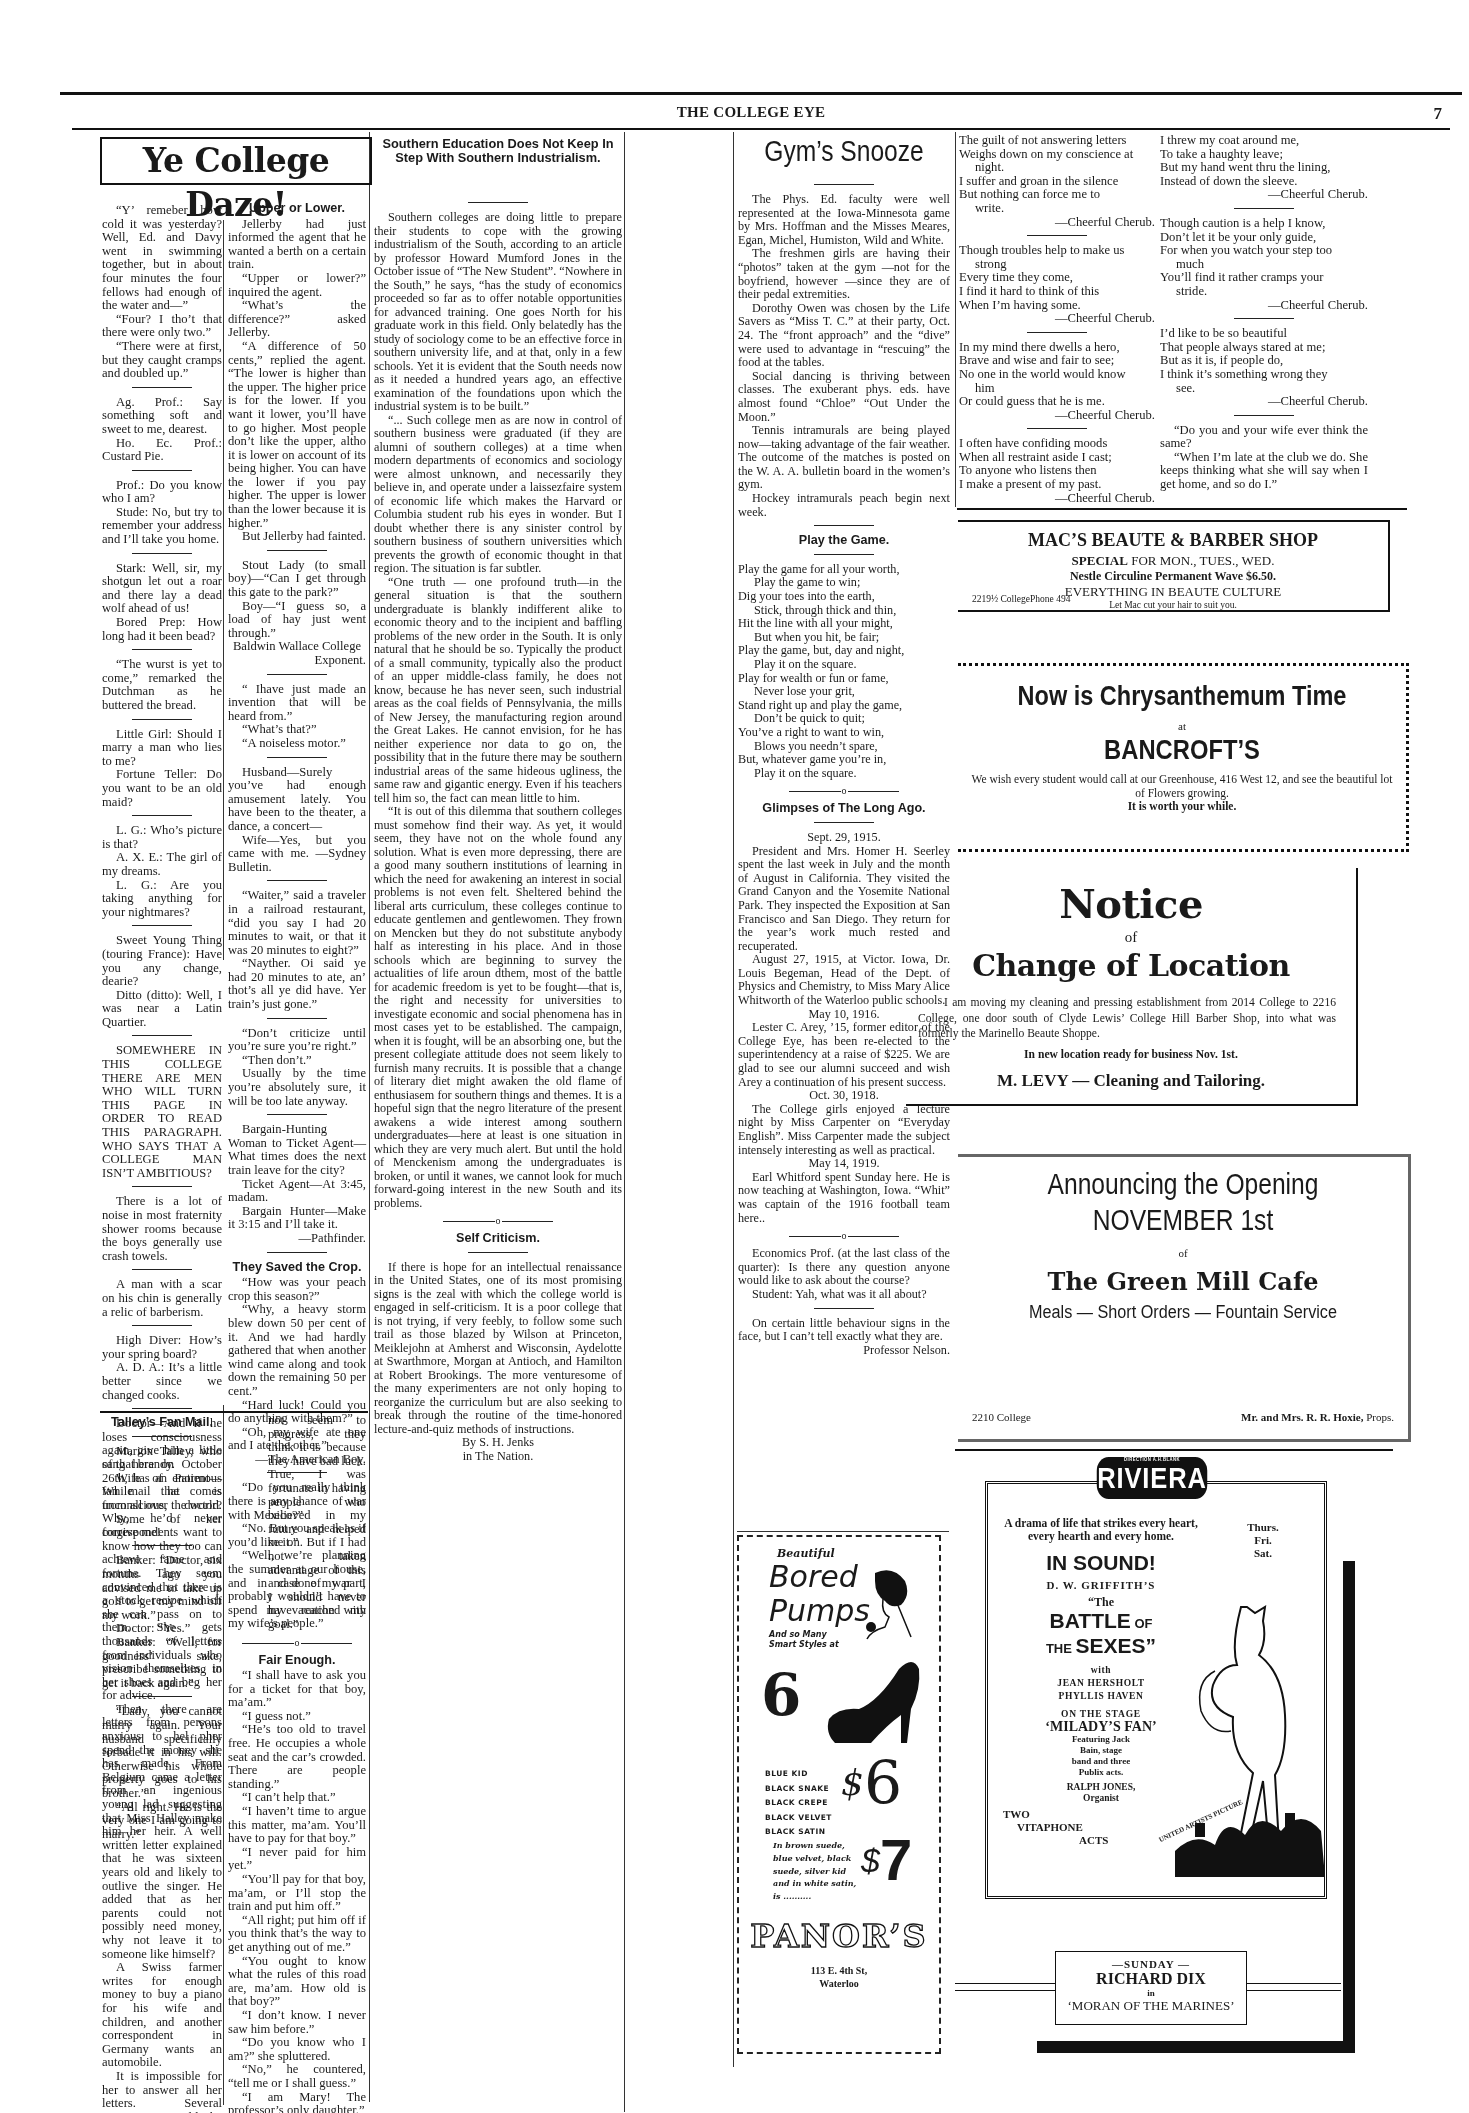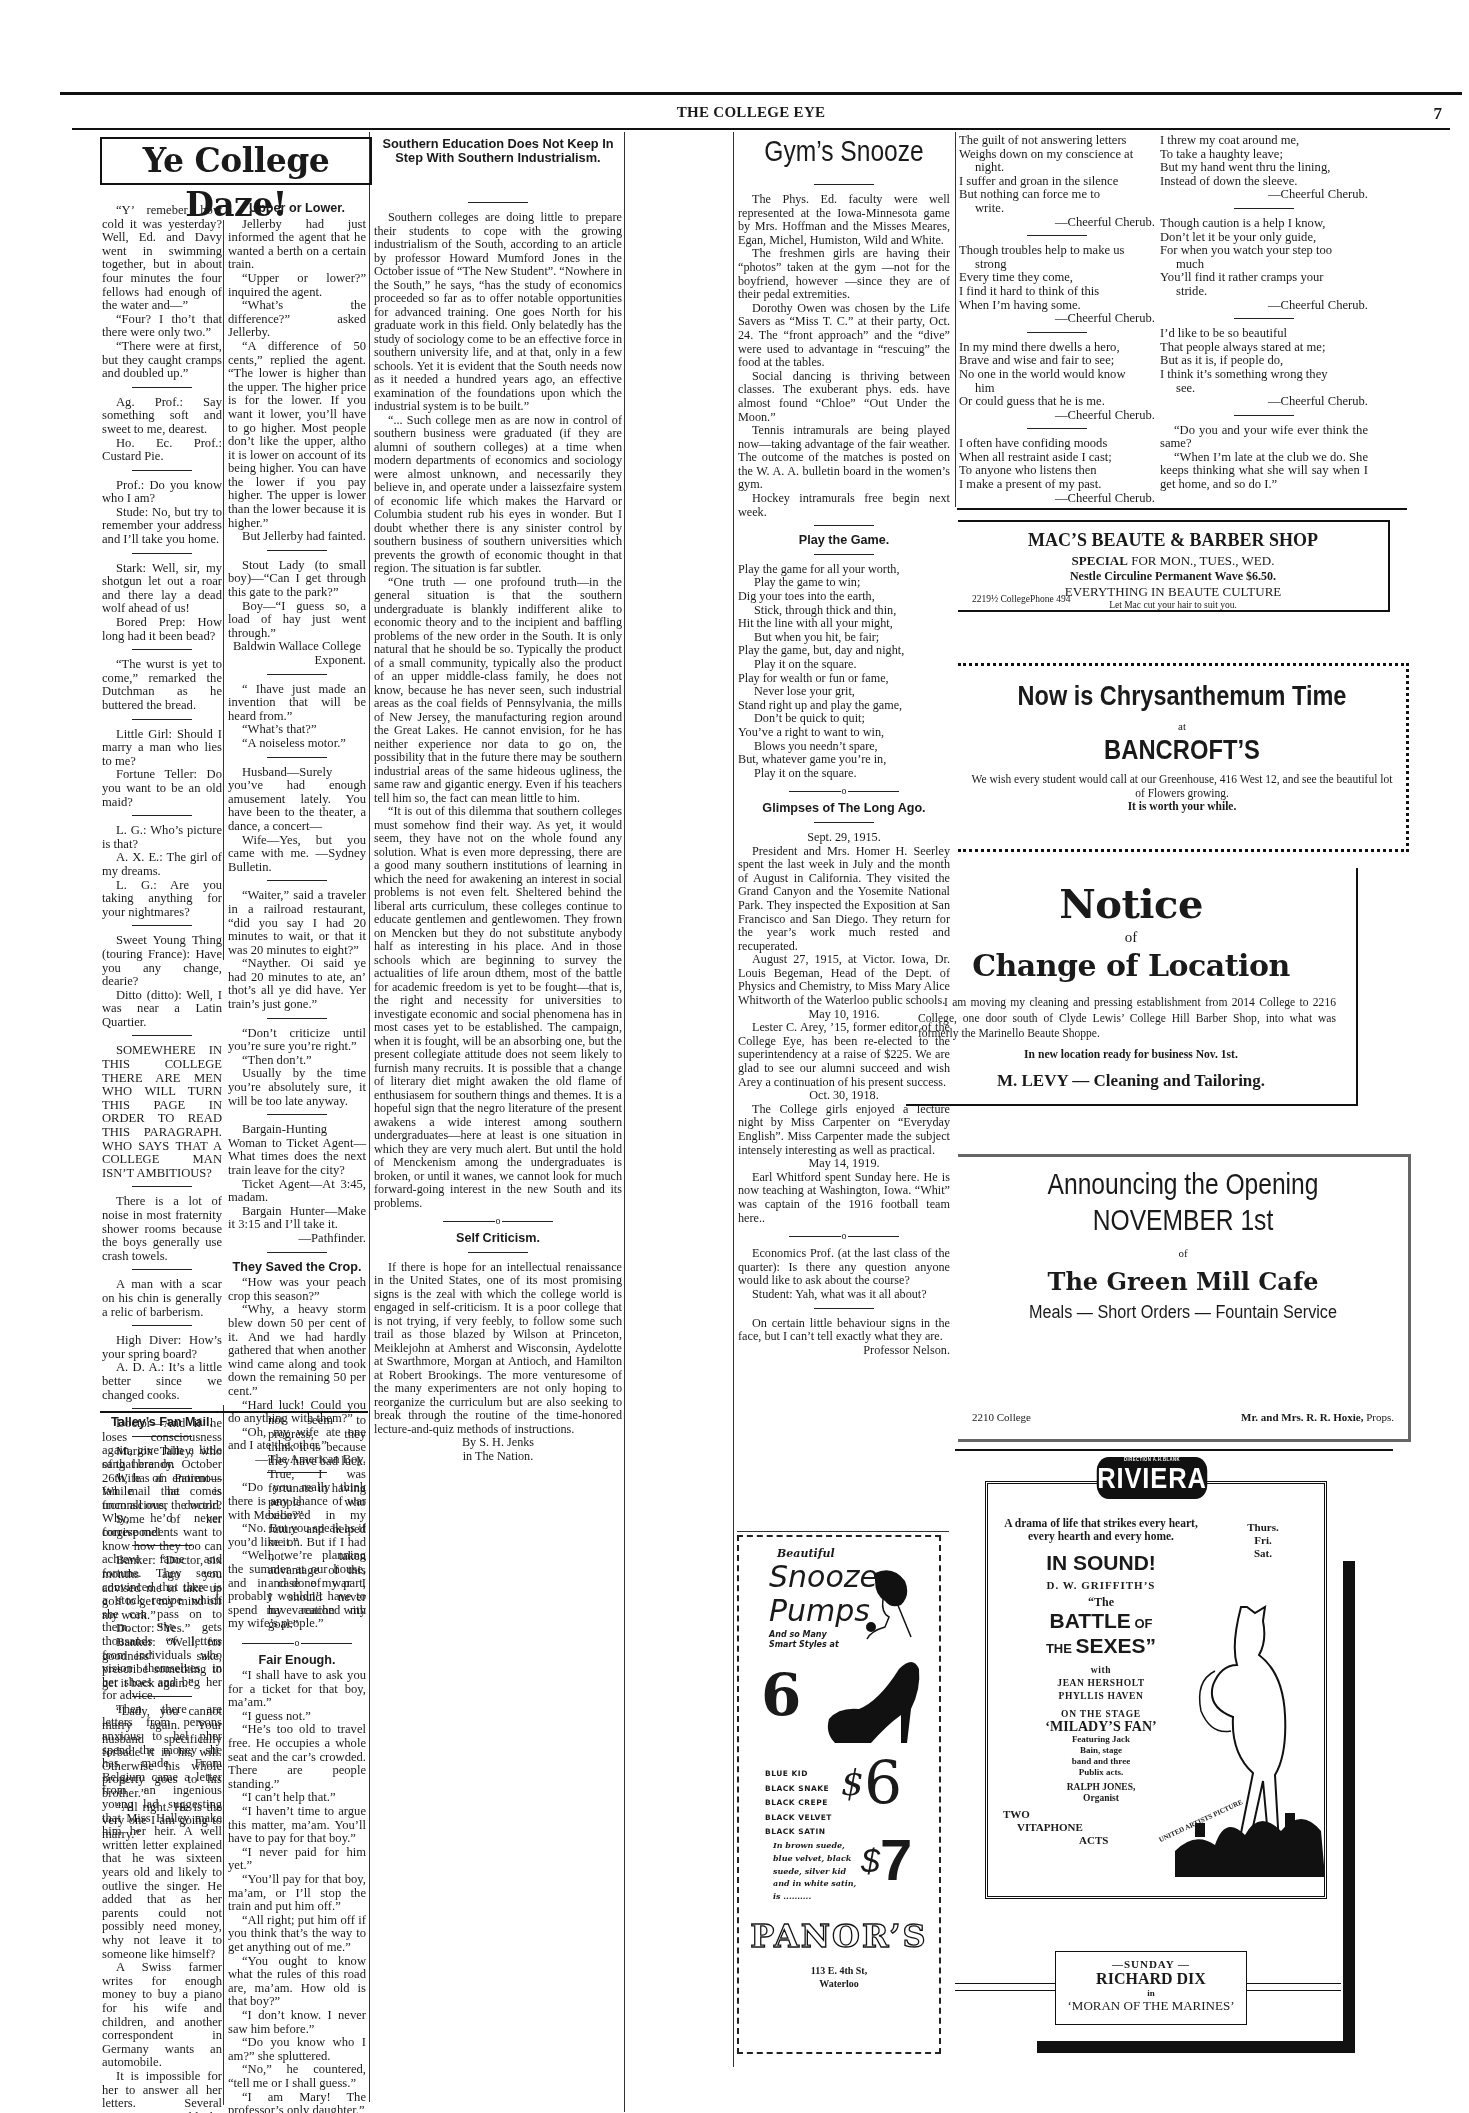--- a/index.html
+++ b/index.html
@@ -259,21 +259,21 @@
     </div>
 
   <div class="gym" style="left:738px;width:212px;">Gym’s Snooze</div>
   <div class="col" id="c4" style="left:738px;top:178px;width:212px;font-size:12.2px;line-height:13.6px;">
       <div class="sep"></div>
       <p>The Phys. Ed. faculty were well represented at the Iowa-Minnesota game by Mrs. Hoffman and the Misses Meares, Egan, Michel, Humiston, Wild and White.</p>
       <p>The freshmen girls are having their “photos” taken at the gym —not for the boyfriend, however —since they are of their pedal extremities.</p>
       <p>Dorothy Owen was chosen by the Life Savers as “Miss T. C.” at their party, Oct. 24. The “front approach” and the “dive” were used to advantage in “rescuing” the food at the tables.</p>
       <p>Social dancing is thriving between classes. The exuberant phys. eds. have almost found “Chloe” “Out Under the Moon.”</p>
       <p>Tennis intramurals are being played now—taking advantage of the fair weather. The outcome of the matches is posted on the W. A. A. bulletin board in the women’s gym.</p>
-      <p>Hockey intramurals free begin next week.</p>
+      <p>Hockey intramurals peach begin next week.</p>
       <div class="sep"></div>
       <h4>Play the Game.</h4>
       <div class="sep"></div>
       <p class="v">Play the game for all your worth,</p>
       <p class="vi">Play the game to win;</p>
       <p class="v">Dig your toes into the earth,</p>
       <p class="vi">Stick, through thick and thin,</p>
       <p class="v">Hit the line with all your might,</p>
       <p class="vi">But when you hit, be fair;</p>
       <p class="v">Play the game, but, day and night,</p>
@@ -455,21 +455,21 @@
       <div class="s2">RICHARD DIX</div>
       <div class="s3">in</div>
       <div class="s4">‘MORAN OF THE MARINES’</div>
     </div>
     <div class="shadowR"></div>
     <div class="shadowB"></div>
   </div>
 
   <div class="ad panor">
     <div class="p1">Beautiful</div>
-    <div class="p2">Snooze</div>
+    <div class="p2">Bored</div>
     <div class="p2">Pumps</div>
     <div class="p3">
         <div>And so Many</div>
         <div>Smart Styles at</div>
       </div>
     <svg class="lady" viewBox="0 0 60 72">
       <path d="M18 4 q18 -8 30 8 q6 14 -4 24 q-10 4 -16 -4 q-10 -6 -10 -20z" fill="#111"></path>
       <path d="M26 30 q-2 14 6 18 l-4 10 q-14 4 -18 12" fill="none" stroke="#111" stroke-width="1.5"></path>
       <circle cx="14" cy="58" r="5" fill="#111"></circle>
       <path d="M40 34 l14 34" stroke="#111" stroke-width="1.5"></path>

